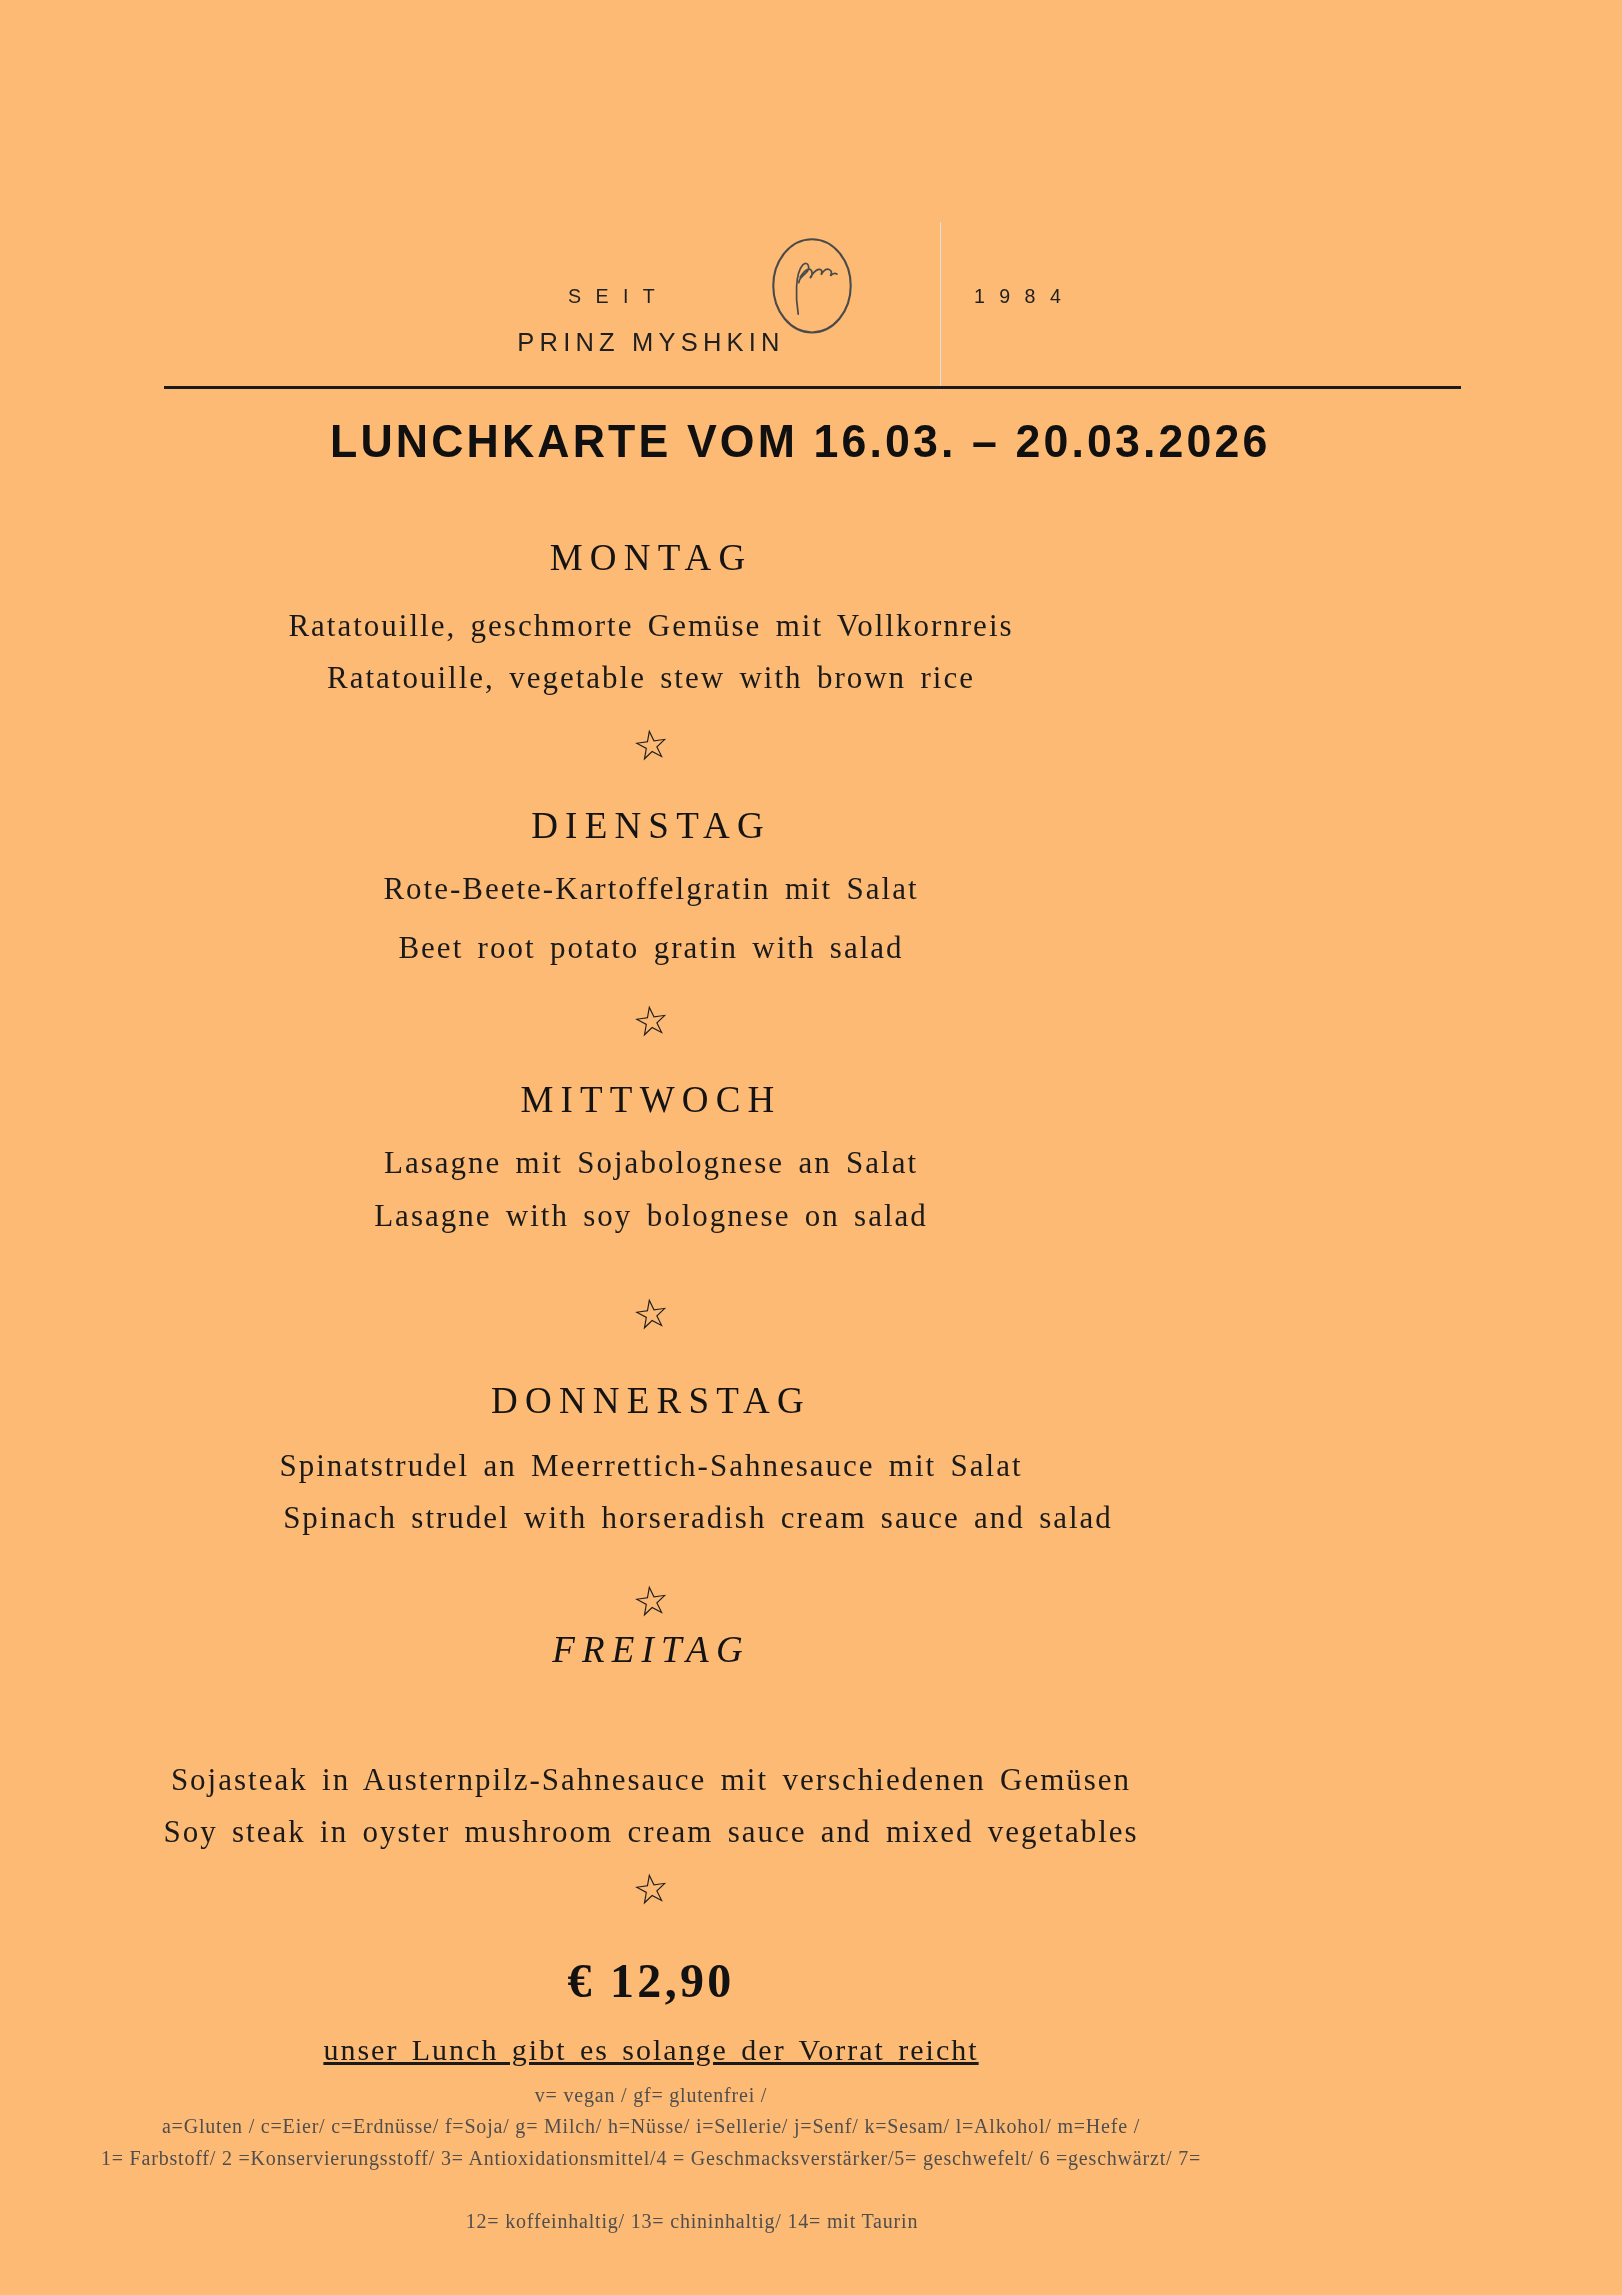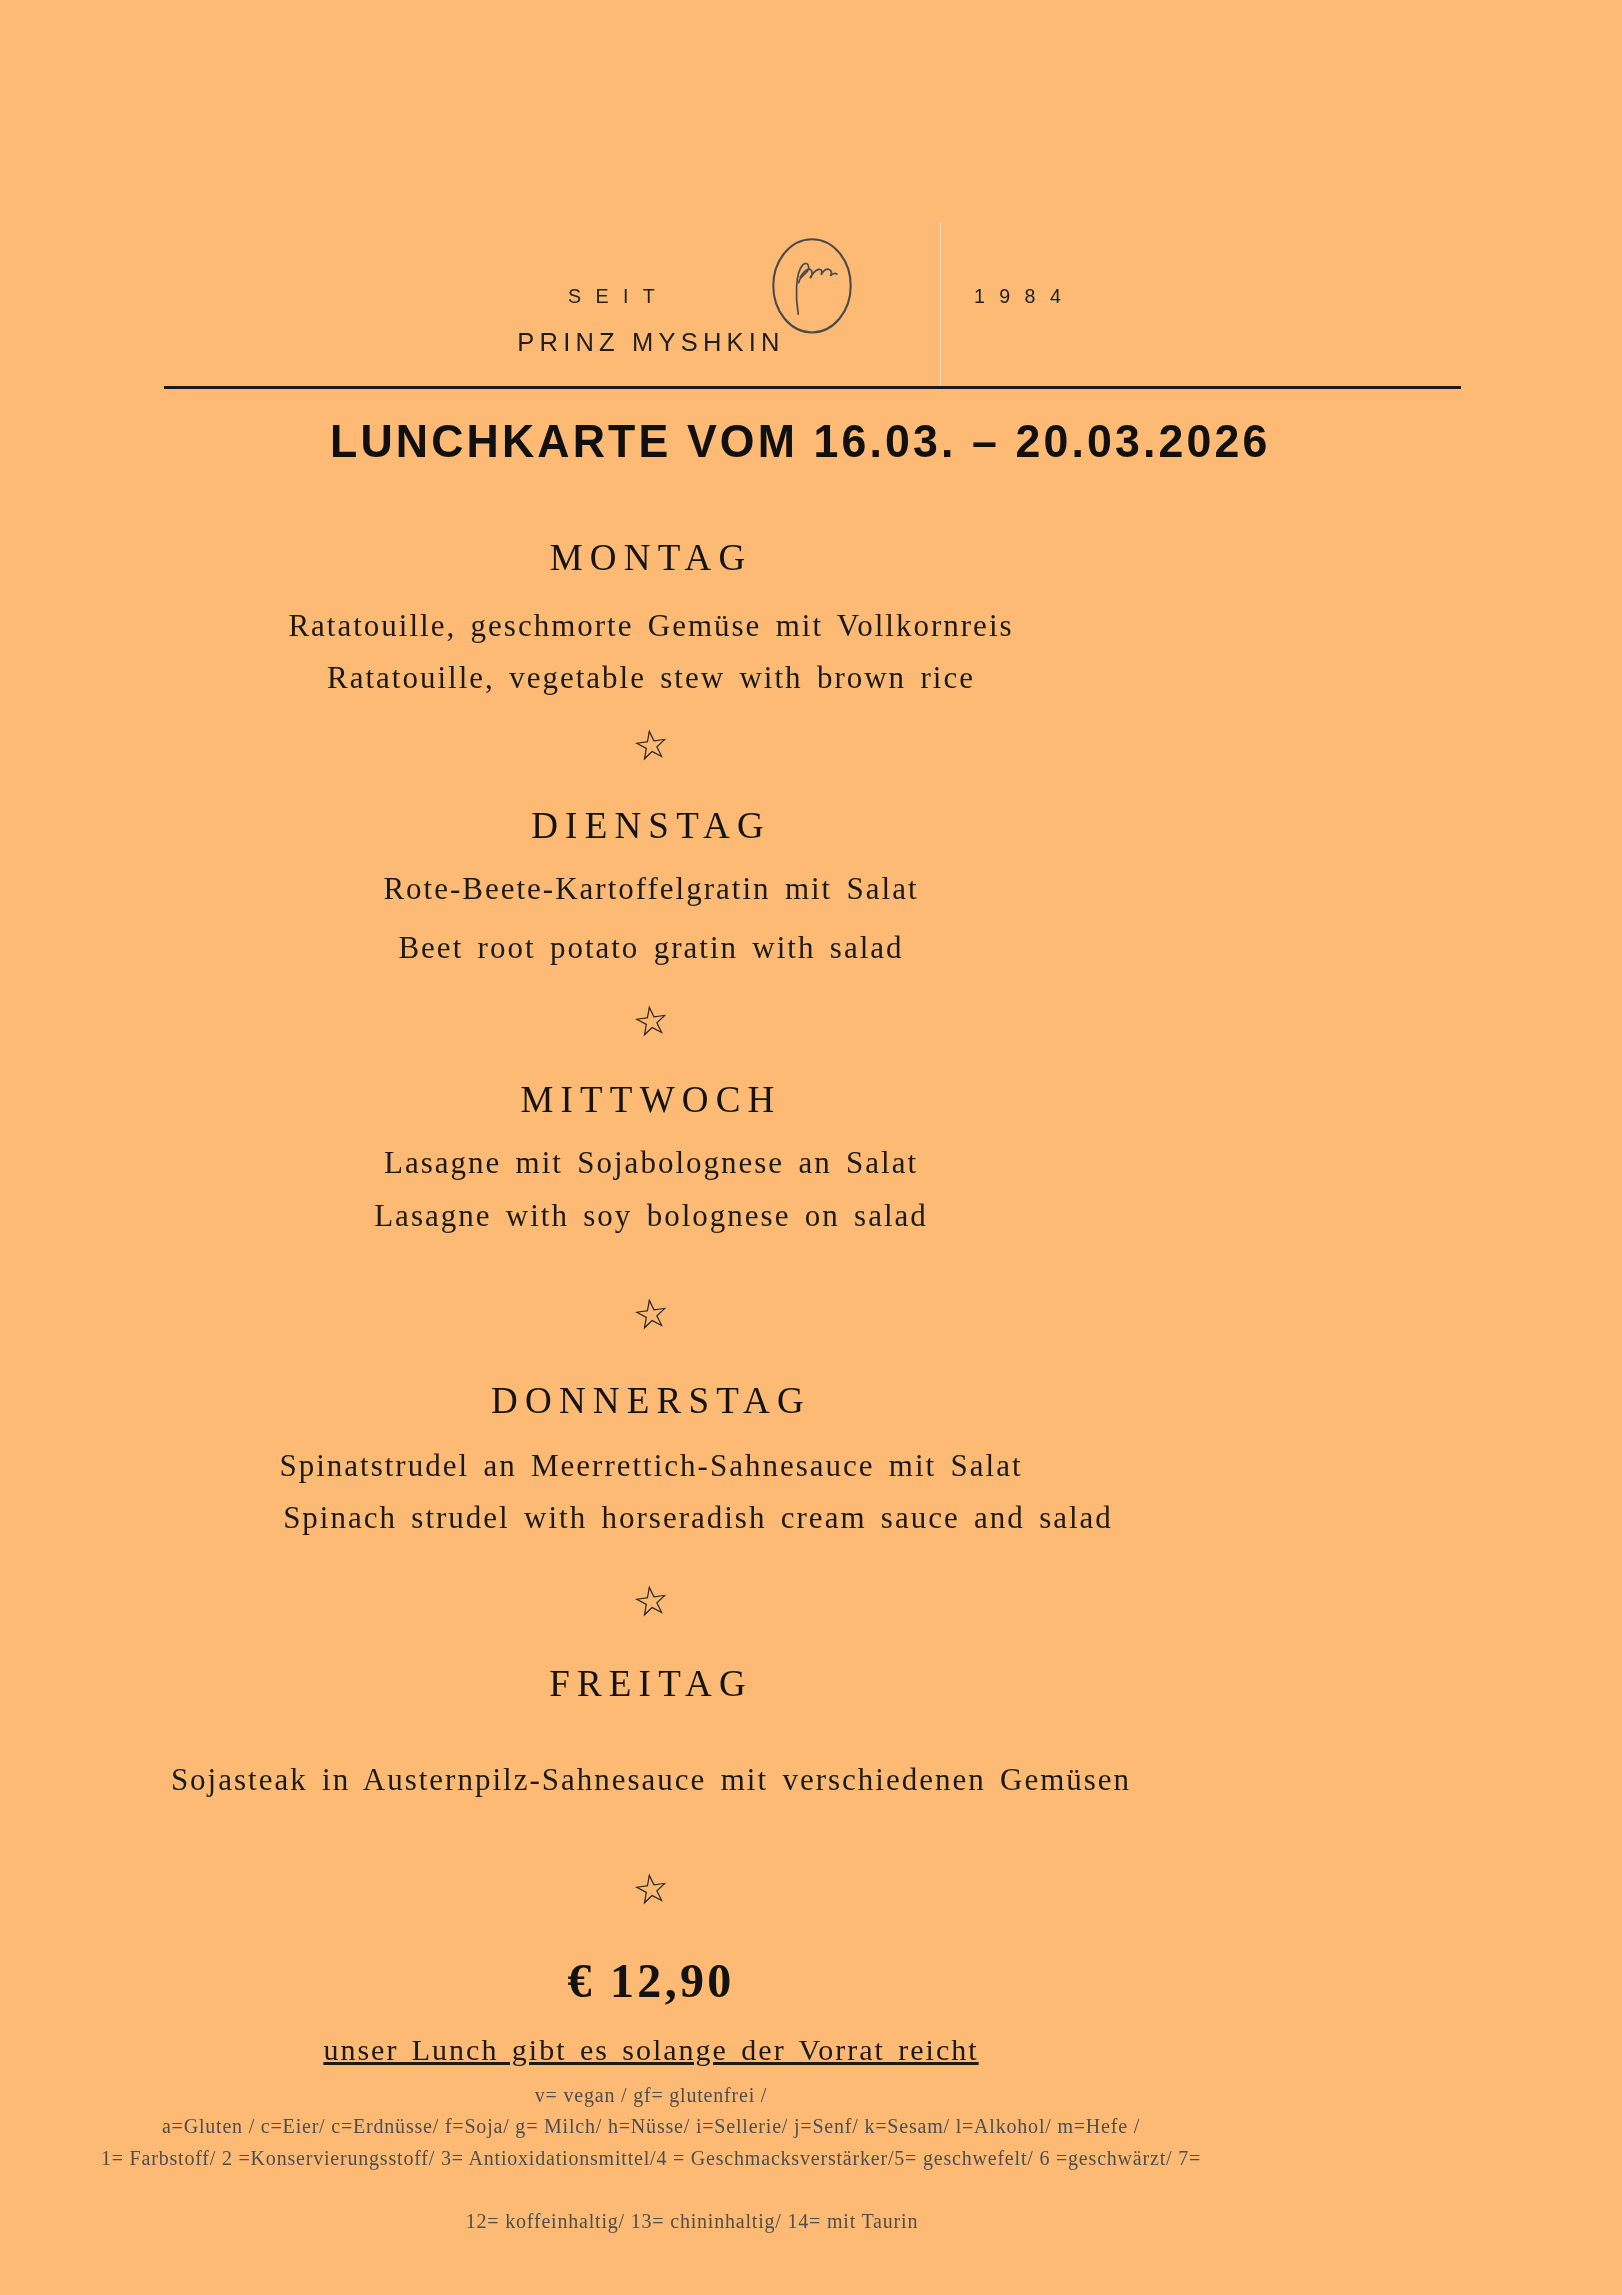--- a/index.html
+++ b/index.html
@@ -128,22 +128,23 @@
   <div class="abs center-line day-name" style="top:1080px;">MITTWOCH</div>
   <div class="abs center-line dish" style="top:1146px;">Lasagne mit Sojabolognese an Salat</div>
   <div class="abs center-line dish" style="top:1199px;">Lasagne with soy bolognese on salad</div>
   <div class="abs center-line" style="top:1294px;"><span class="star">☆</span></div>
 
   <div class="abs center-line day-name" style="top:1381px;">DONNERSTAG</div>
   <div class="abs center-line dish" style="top:1449px;">Spinatstrudel an Meerrettich-Sahnesauce mit Salat</div>
   <div class="abs center-line dish" style="top:1501px;padding-left:47px;">Spinach strudel with horseradish cream sauce and salad</div>
   <div class="abs center-line" style="top:1581px;"><span class="star">☆</span></div>
 
-  <div class="abs center-line day-name" style="top:1664px;">FREITAG</div>
+  <div class="abs center-line day-name" style="top:1630px;font-style:italic;">FREITAG</div>
   <div class="abs center-line dish" style="top:1763px;">Sojasteak in Austernpilz-Sahnesauce mit verschiedenen Gemüsen</div>
+  <div class="abs center-line dish" style="top:1815px;">Soy steak in oyster mushroom cream sauce and mixed vegetables</div>
   <div class="abs center-line" style="top:1869px;"><span class="star">☆</span></div>
 
   <div class="abs center-line price" style="top:1955px;">€ 12,90</div>
   <div class="abs center-line note" style="top:2034px;">unser Lunch gibt es solange der Vorrat reicht</div>
 
   <div class="abs center-line legend-line" style="top:2085px;">v= vegan / gf= glutenfrei /</div>
   <div class="abs center-line legend-line" style="top:2116px;">a=Gluten / c=Eier/ c=Erdnüsse/ f=Soja/ g= Milch/ h=Nüsse/ i=Sellerie/ j=Senf/ k=Sesam/ l=Alkohol/ m=Hefe /</div>
   <div class="abs center-line legend-line" style="top:2148px;">1= Farbstoff/ 2 =Konservierungsstoff/ 3= Antioxidationsmittel/4 = Geschmacksverstärker/5= geschwefelt/ 6 =geschwärzt/ 7=</div>
   <div class="abs center-line legend-line" style="top:2211px;padding-left:41px;">12= koffeinhaltig/ 13= chininhaltig/ 14= mit Taurin</div>
 

